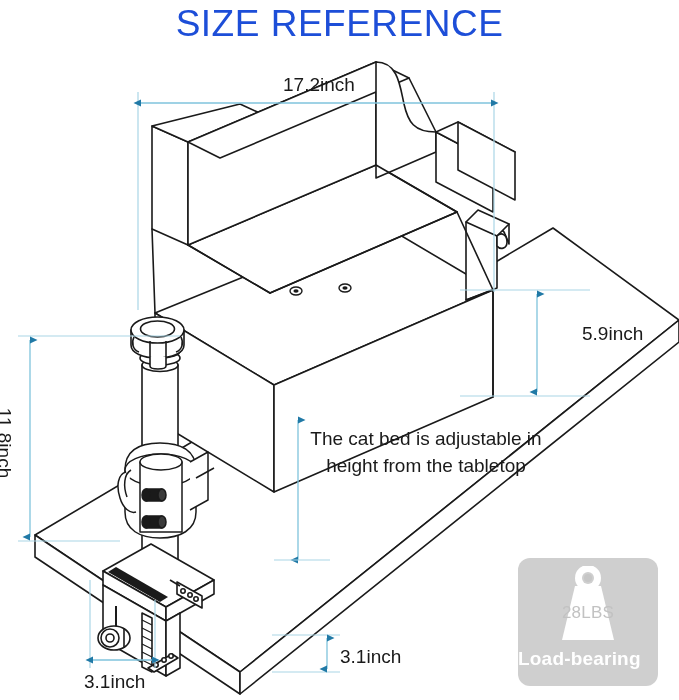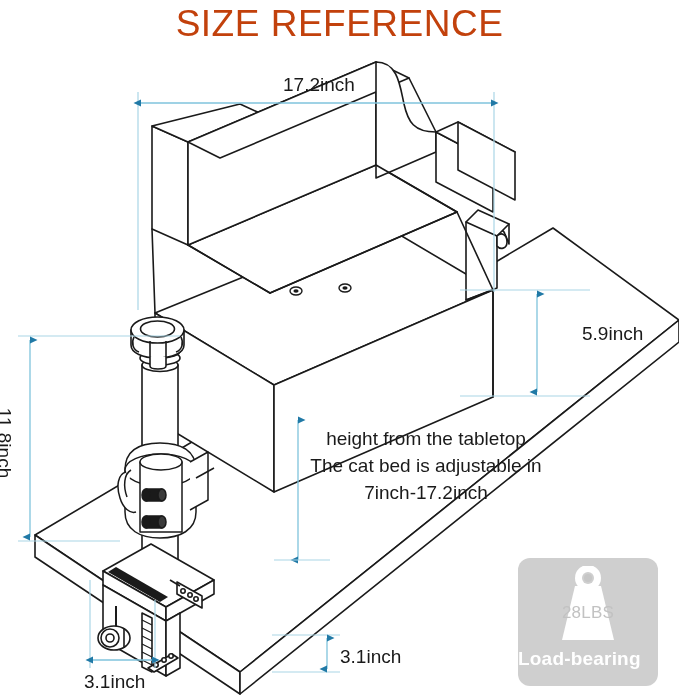--- a/index.html
+++ b/index.html
@@ -19,21 +19,21 @@
 
   #page-title {
     position: absolute;
     left: 0;
     top: 2px;
     width: 679px;
     text-align: center;
     font-size: 37px;
     font-weight: 400;
     letter-spacing: 0.5px;
-    color: #c2410c;
+    color: #1d4ed8;
     line-height: 44px;
     white-space: nowrap;
   }
 
   #diagram-stage {
     position: absolute;
     left: 0;
     top: 0;
     width: 679px;
     height: 700px;
@@ -336,23 +336,22 @@
 
   <div class="dim-label" id="dim-label-height">5.9inch</div>
 
   <div class="dim-label" id="dim-label-total">11.8inch</div>
 
   <div class="dim-label" id="dim-label-thick">3.1inch</div>
 
   <div class="dim-label" id="dim-label-clamp">3.1inch</div>
 
   <div id="note-block">
+    <div>The cat bed is adjustable in</div>
     <div>height from the tabletop</div>
-    <div>The cat bed is adjustable in</div>
-    <div>7inch-17.2inch</div>
   </div>
 
   <div id="load-badge">
     <svg id="load-badge-icon" viewBox="0 0 140 78">
       <path d="M 70 12 m -13 0 a 13 13 0 1 0 26 0 a 13 13 0 1 0 -26 0" fill="#ffffff"></path>
       <circle cx="70" cy="12" r="6" fill="#cfcfcf"></circle>
       <circle cx="70" cy="12" r="4" fill="#c6c6c6"></circle>
       <path d="M 57 20 L 83 20 L 96 74 L 44 74 Z" fill="#ffffff"></path>
     </svg>
     <div id="load-badge-weight-text">28LBS</div>

